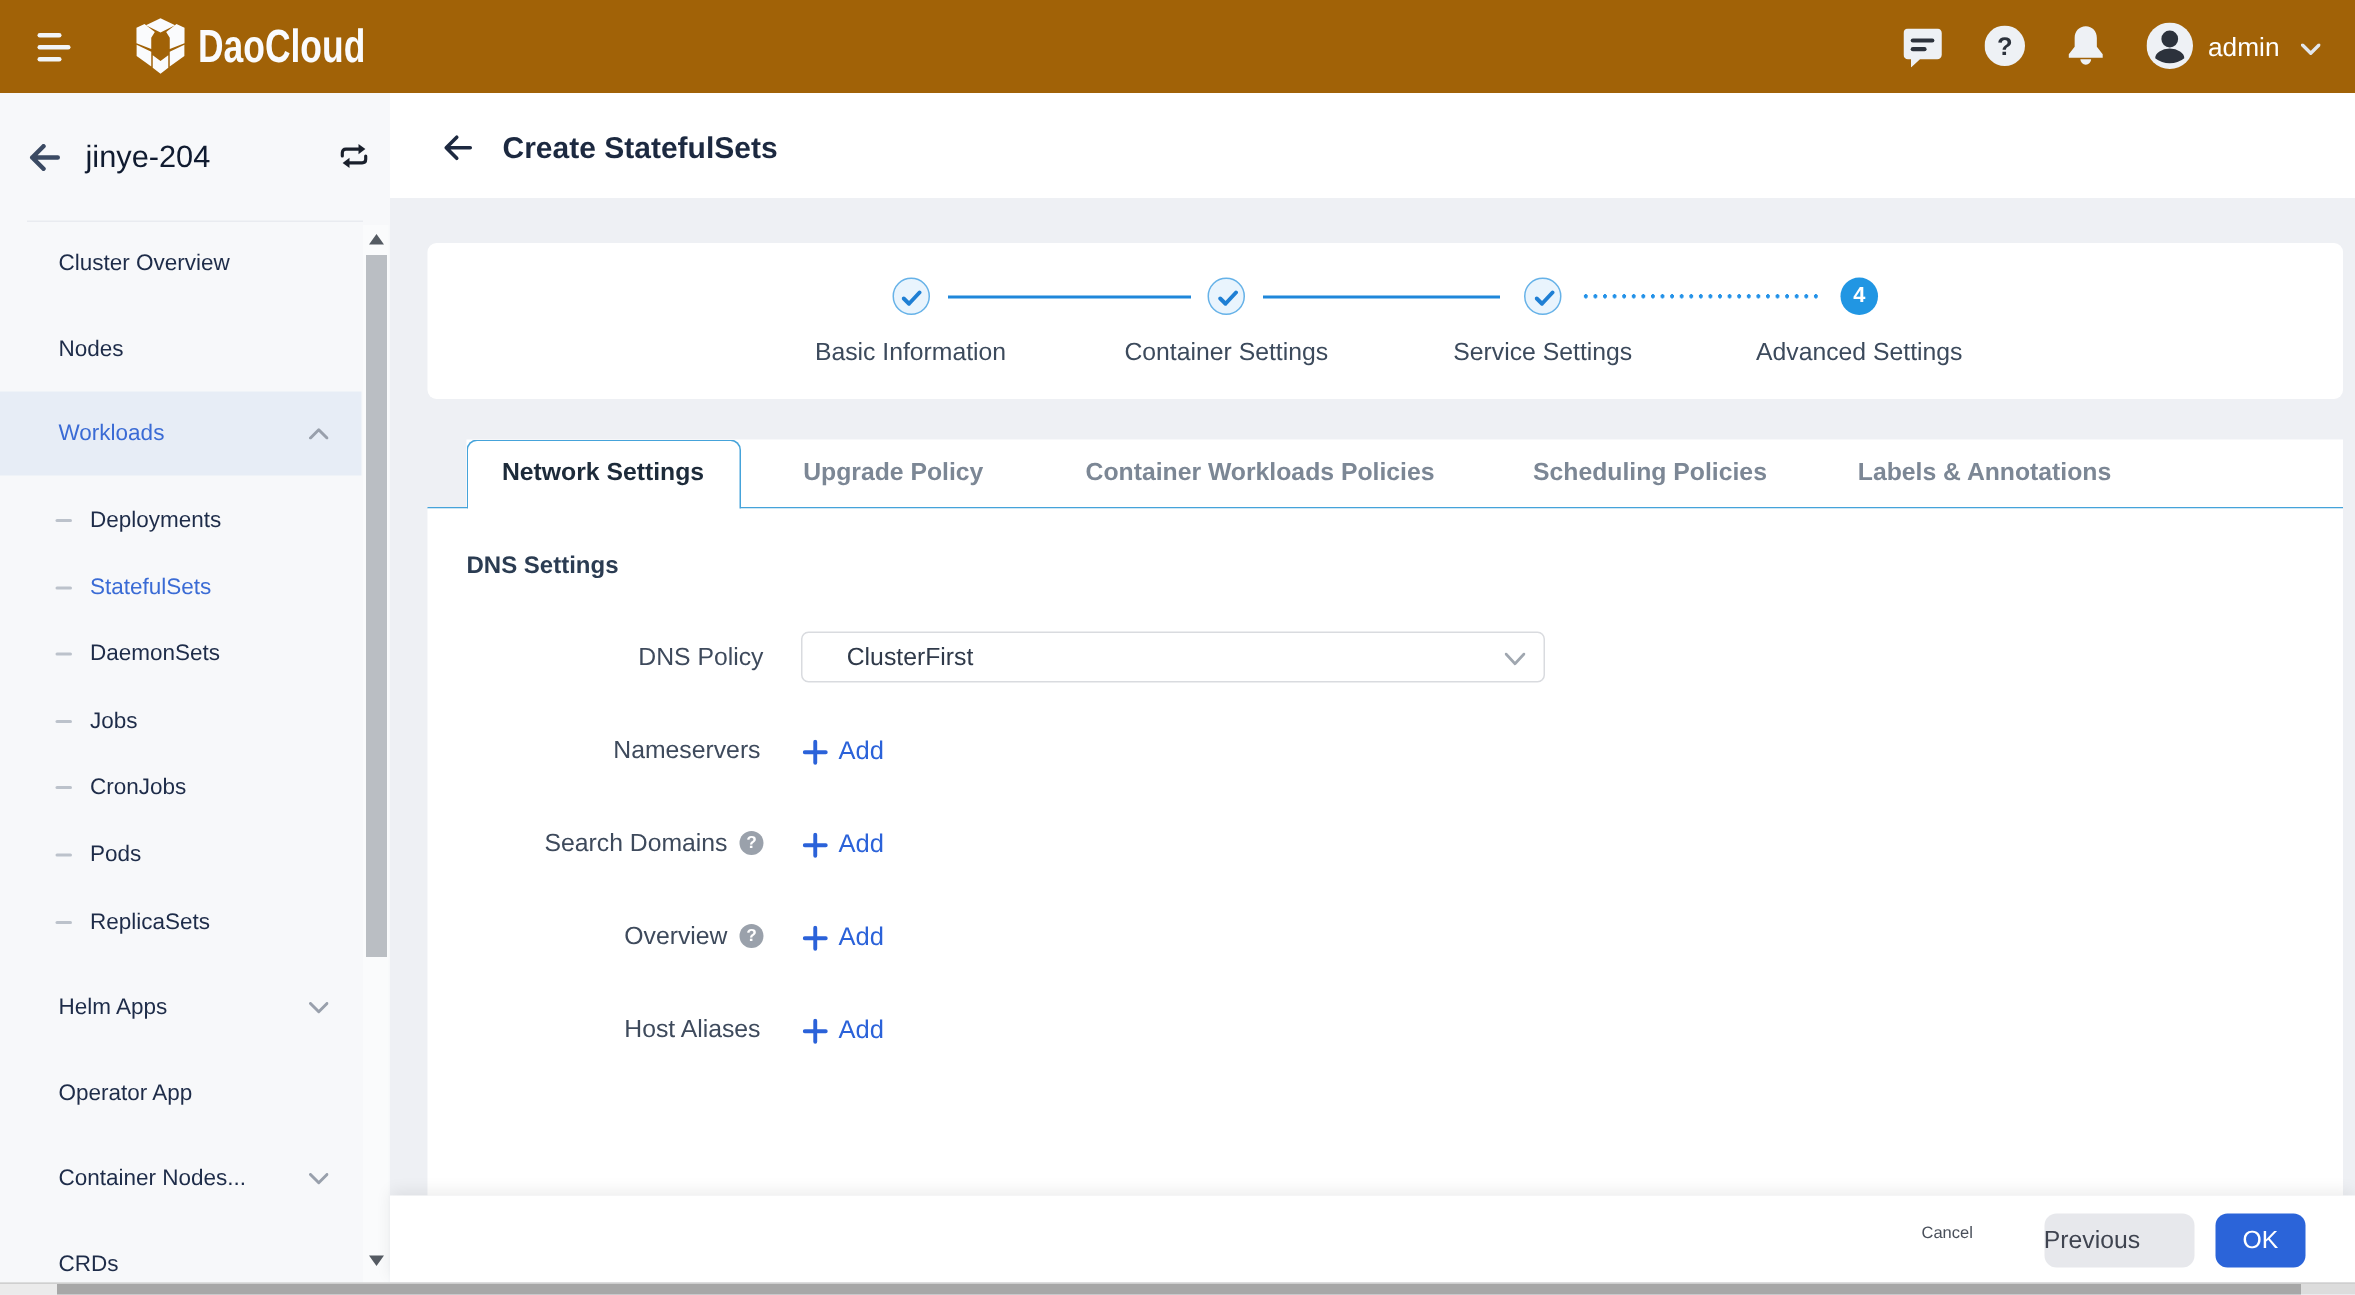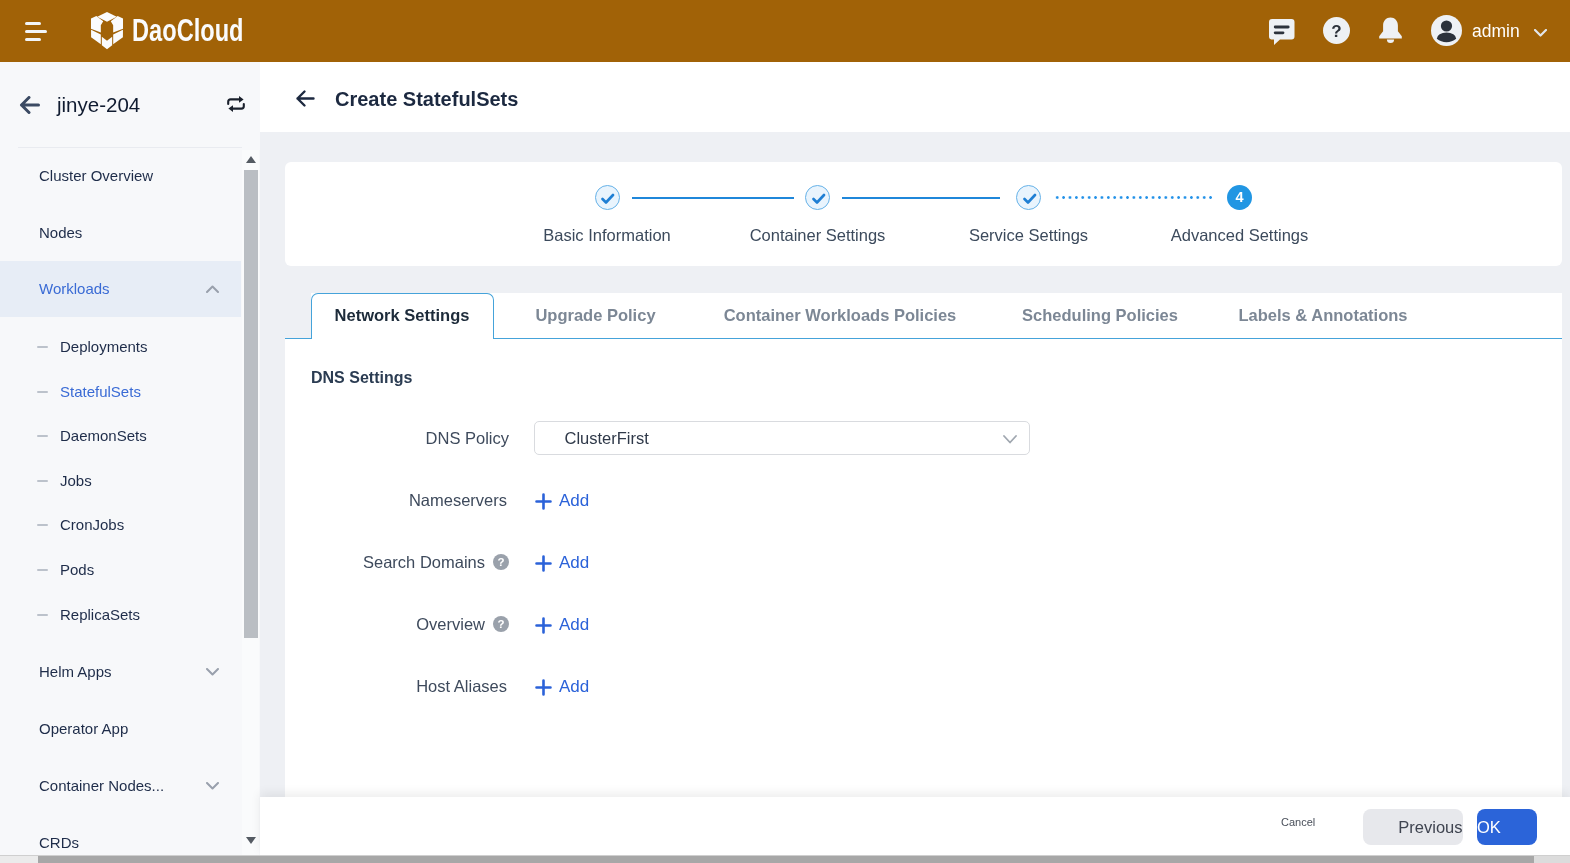--- a/index.html
+++ b/index.html
@@ -48,22 +48,22 @@
 #dnsh{position:absolute;left:311px;top:369px;font-size:16px;font-weight:600;color:#2b3c52}
 .flabel{position:absolute;font-size:16.5px;color:#3e4a5c;text-align:right;transform:translateX(-100%);white-space:nowrap}
 #select{position:absolute;left:533.5px;top:421px;width:496px;height:33.5px;background:#fff;border:1px solid #d9dbdf;border-radius:5px}
 #selecttext{position:absolute;left:30px;top:7px;font-size:16.5px;color:#2f3949}
 .qicon{position:absolute;width:16px;height:16px;border-radius:50%;background:#9aa1ab;color:#fff;font-size:11.5px;font-weight:700;text-align:center;line-height:16px}
 .addrow{position:absolute;left:535px;display:flex;align-items:center}
 .addtxt{font-size:17px;color:#2b62d9;margin-left:7px}
 
 #footer{position:absolute;left:260px;top:797px;width:1310px;height:58px;background:#fff;box-shadow:0 -4px 10px rgba(0,0,0,0.07)}
 #cancel{position:absolute;left:1281px;top:816px;font-size:11px;color:#494f5a}
-#prev{position:absolute;left:1362.5px;top:809px;width:100px;height:36px;background:#e7e8ec;border-radius:8px;text-align:right;line-height:36px;font-size:16.5px;color:#3f4450}
-#ok{position:absolute;left:1477px;top:809px;width:60px;height:36px;background:#2b64d9;border-radius:8px;line-height:36px;font-size:16.5px;color:#fff}
+#prev{position:absolute;left:1362.5px;top:809px;width:100px;height:36px;background:#e7e8ec;border-radius:8px;text-align:left;line-height:36px;font-size:16.5px;color:#3f4450}
+#ok{position:absolute;left:1477px;top:809px;width:60px;height:36px;background:#2b64d9;border-radius:8px;text-align:center;line-height:36px;font-size:16.5px;color:#fff}
 
 #hbar{position:absolute;left:0;top:855px;width:1570px;height:8px;background:#dcdcdc;border-top:1px solid #cfcfcf}
 #hthumb{position:absolute;left:38px;top:0px;width:1496px;height:8px;background:#a7a7a7}
 #hcorner{position:absolute;left:0;top:0;width:38px;height:8px;background:#ebebeb}
 </style>
 </head>
 <body>
 
 <div id="topbar">
   <div class="bline" style="top:21.5px;width:16px"></div>

